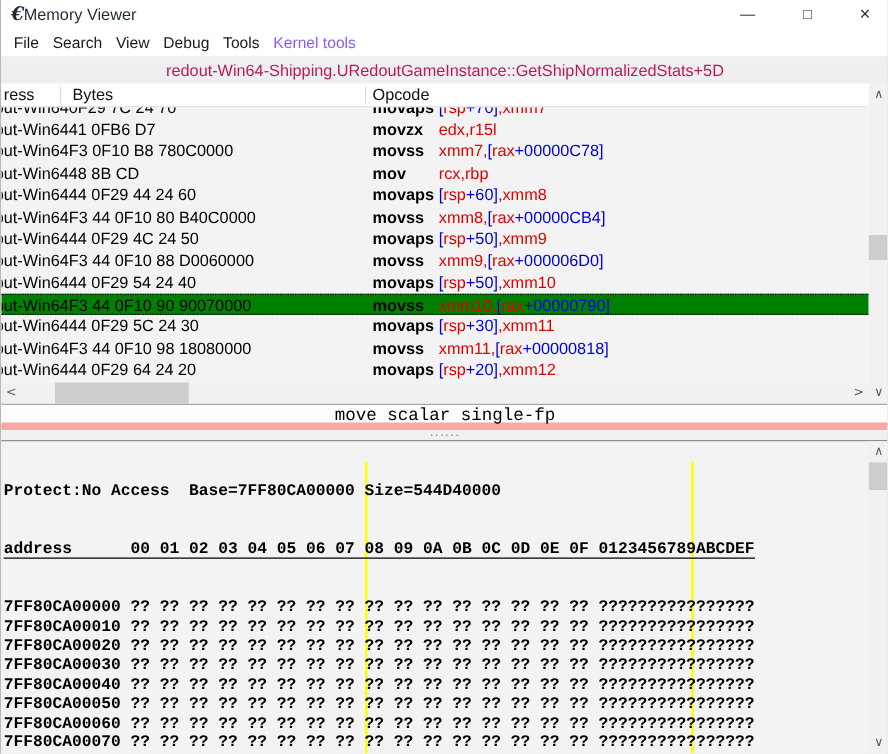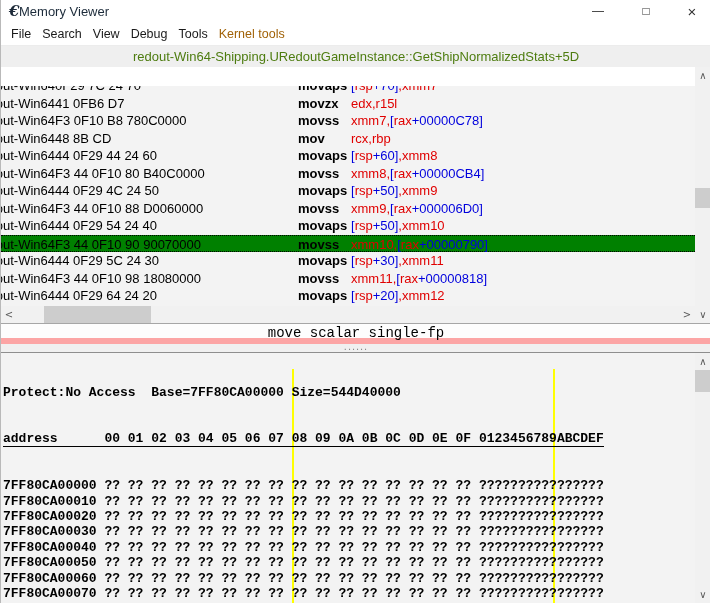--- a/index.html
+++ b/index.html
@@ -15,24 +15,24 @@
   #win-title{position:absolute;left:18px;top:0;height:23px;line-height:23px;font-size:13px;color:#1c2b3a;}
   .cap-btn{position:absolute;top:0;width:38px;height:23px;text-align:center;line-height:23px;color:#333;cursor:default;}
   #btn-min{left:578px;font-size:12px;}
   #btn-max{left:626px;font-size:12px;}
   #btn-close{left:672px;font-size:15px;}
   
   #menubar{position:absolute;left:0;top:23px;width:710px;height:23px;background:#fff;
     display:flex;align-items:center;padding-left:10px;gap:11px;box-sizing:border-box;
     border-bottom:1px solid #ececec;font-size:12.5px;}
   .menu-item{color:#1a1a1a;white-space:nowrap;}
-  .menu-item.disabled{color:#a16207;}
+  .menu-item.disabled{color:#8b5cf6;}
   
   #symbolbar{position:absolute;left:0;top:46px;width:710px;height:21px;background:#efefef;
-    text-align:center;line-height:21px;font-size:13px;color:#4d7c0f;}
+    text-align:center;line-height:21px;font-size:13px;color:#be185d;}
   
   #listheader{position:absolute;left:0;top:67px;width:694px;height:19px;background:#fff;
     border-bottom:1px solid #dadada;font-size:13px;box-sizing:border-box;}
   #listheader .hcol{position:absolute;top:0;line-height:18px;color:#111;}
   #hcol-ress{left:2px;} #hcol-bytes{left:57px;} #hcol-opcode{left:297px;}
   .hdiv{position:absolute;top:2px;width:1px;height:14px;background:#e0e0e0;}
   
   #disasm-rows{position:absolute;left:0;top:86px;width:694px;height:220px;overflow:hidden;background:#f3f3f3;}
   .drow{position:absolute;left:0;width:694px;height:17.5px;line-height:17.5px;font-size:13px;box-sizing:border-box;}
   .drow .c-addr{position:absolute;left:0;top:0;width:54px;height:17.5px;overflow:hidden;display:flex;justify-content:flex-end;white-space:pre;}
@@ -89,20 +89,27 @@
       <span class="menu-item">File</span>
       <span class="menu-item">Search</span>
       <span class="menu-item">View</span>
       <span class="menu-item">Debug</span>
       <span class="menu-item">Tools</span>
       <span class="menu-item disabled">Kernel tools</span>
     </div>
 
   <div id="symbolbar">redout-Win64-Shipping.URedoutGameInstance::GetShipNormalizedStats+5D</div>
 
+  <div id="listheader">
+    <span id="hcol-ress" class="hcol">ress</span>
+    <span id="hcol-bytes" class="hcol">Bytes</span>
+    <span id="hcol-opcode" class="hcol">Opcode</span>
+    <span class="hdiv" style="left:47px"></span>
+    <span class="hdiv" style="left:291px"></span>
+  </div>
 
   <div id="disasm-rows">
       <div class="drow" style="top: -9px;">
         <span class="c-addr">out-Win64</span>
         <span class="c-bytes">0F29 7C 24 70</span>
         <span class="c-mnem">movaps</span>
         <span class="c-ops"><span class="b">[</span><span class="r">rsp</span><span class="b">+70]</span><span class="r">,xmm7</span></span>
       </div>
       <div class="drow" style="top: 8.5px;">
         <span class="c-addr">out-Win64</span>

